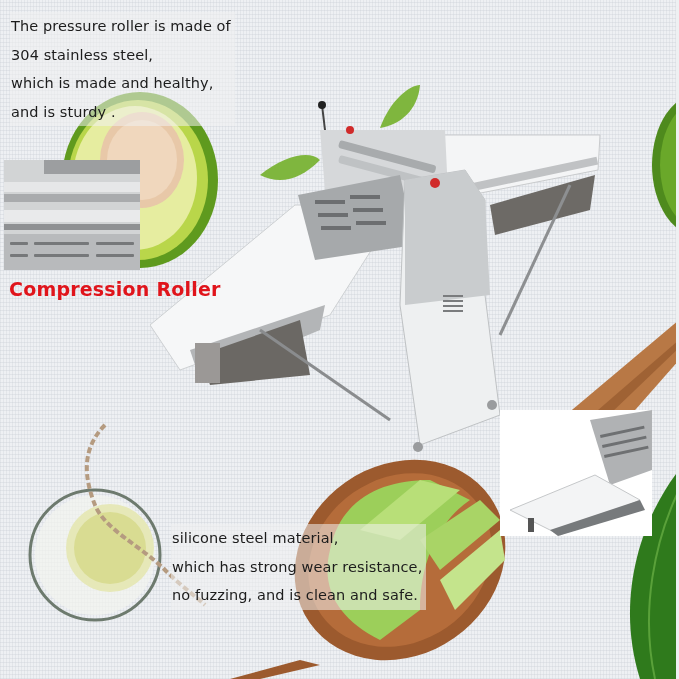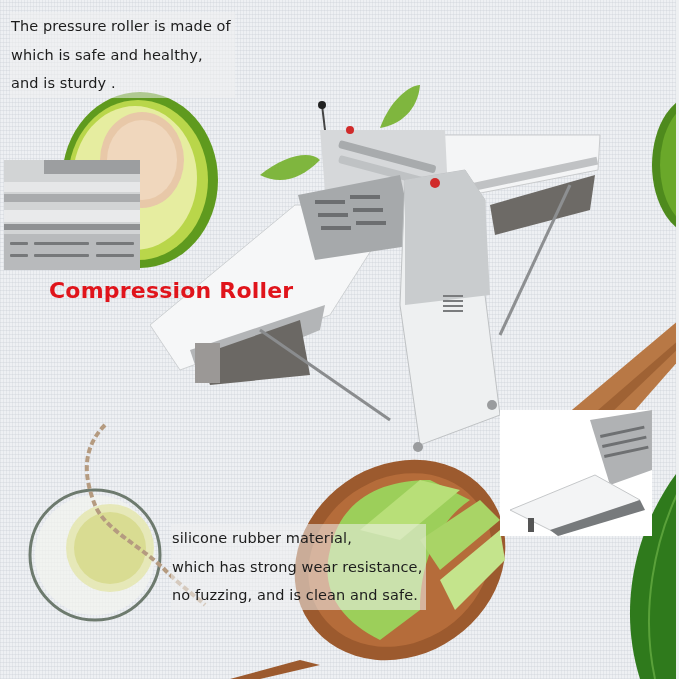--- a/index.html
+++ b/index.html
@@ -7,21 +7,21 @@
   .canvas { position: relative; width: 676px; height: 679px; overflow: hidden;
     background:
       repeating-linear-gradient(0deg, rgba(200,205,212,0.35) 0 1px, transparent 1px 4px),
       repeating-linear-gradient(90deg, rgba(205,210,216,0.35) 0 1px, transparent 1px 3px),
       #eef0f3; }
   .abs { position: absolute; }
   .text-block { position: absolute; color: #1c1c1c; font-size: 14.5px; line-height: 28.5px; letter-spacing: 0.1px; }
   .text-block .line { display: block; white-space: nowrap; }
   .top-text { left: 10px; top: 12px; background: rgba(240,240,240,0.55); padding: 0 4px 0 1px; }
   .bottom-text { left: 171px; top: 524px; background: rgba(240,240,240,0.55); padding: 0 4px 0 1px; }
-  .label-red { position: absolute; color: #e0141b; font-size: 22px; font-weight: bold; white-space: nowrap; letter-spacing: 0.2px; margin-left: 40px; }
+  .label-red { position: absolute; color: #e0141b; font-size: 19px; font-weight: bold; white-space: nowrap; letter-spacing: 0.2px; }
   .inset { position: absolute; overflow: hidden; }
 </style>
 </head>
 <body>
 
 <div class="canvas">
 
   <svg class="abs" style="left:0;top:0" width="679" height="679">
 
     <g>
@@ -143,25 +143,26 @@
         <rect x="104" y="45" width="45" height="3" transform="rotate(-12 104 45)"></rect>
       </g>
       <polygon points="10,100 95,65 140,90 60,125" fill="#f3f4f5" stroke="#c5c7c9"></polygon>
       <polygon points="50,120 140,90 145,100 58,126" fill="#777a7c"></polygon>
       <rect x="28" y="108" width="6" height="14" fill="#555"></rect>
     </svg>
   </div>
 
   <div class="text-block top-text">
     <span class="line">The pressure roller is made of</span>
-    <span class="line">which is safe and healthy,</span>
+    <span class="line">304 stainless steel,</span>
+    <span class="line">which is made and healthy,</span>
     <span class="line">and is sturdy .</span>
   </div>
 
   <div class="label-red" style="left:9px;top:278px;">Compression Roller</div>
 
   <div class="text-block bottom-text">
-    <span class="line">silicone rubber material,</span>
+    <span class="line">silicone steel material,</span>
     <span class="line">which has strong wear resistance,</span>
     <span class="line">no fuzzing, and is clean and safe.</span>
   </div>
 
 </div>
 
 </body></html>

